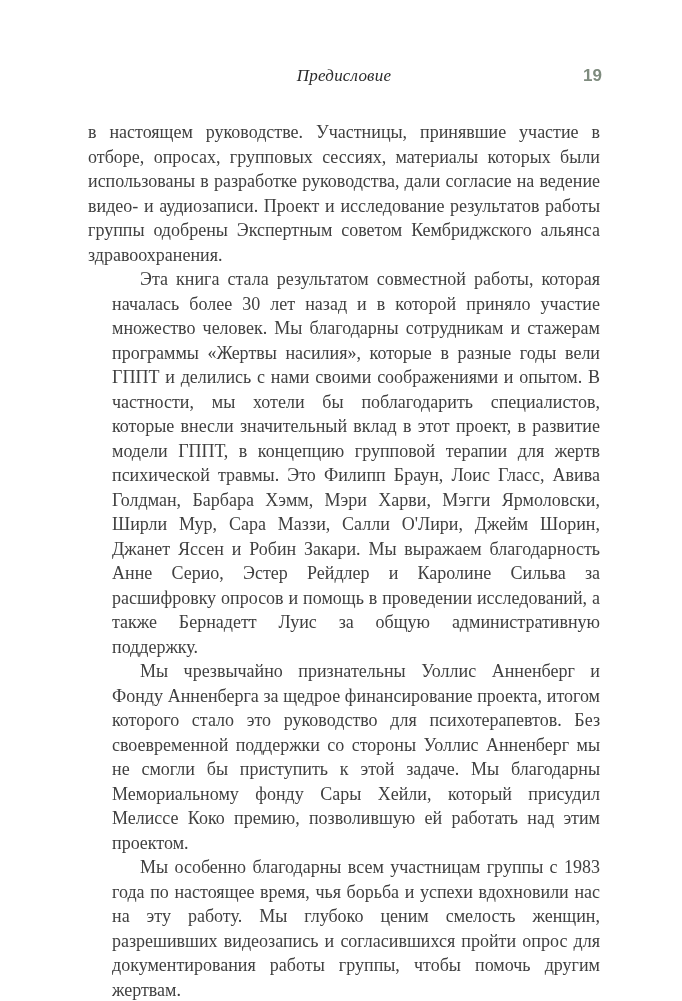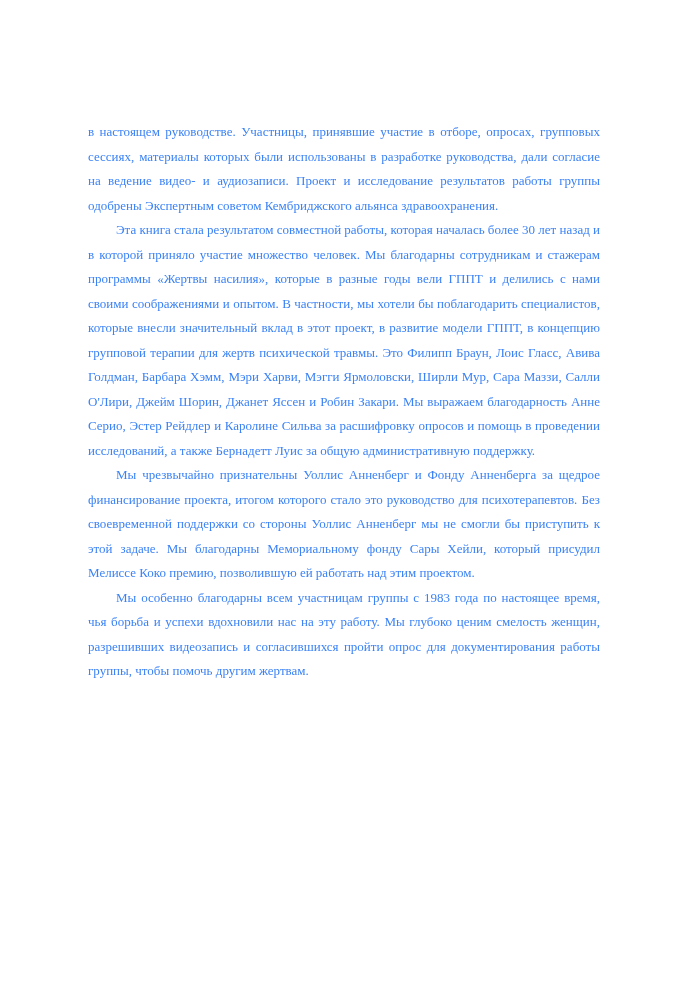--- a/index.html
+++ b/index.html
@@ -38,38 +38,43 @@
     font-size: 17px;
     font-weight: bold;
     color: #7e8b7e;
     font-family: "Liberation Sans", sans-serif;
   }
   .body-text {
     position: absolute;
     top: 120px;
     left: 88px;
     width: 512px;
-    font-size: 13px;
+    font-size: 18px;
     line-height: 24.5px;
-    color: #3b82f6;
+    color: #404040;
     text-align: justify;
   }
   .body-text p {
     margin: 0;
     padding: 0;
   }
   .body-text p.indent {
     text-indent: 28px;
+    margin-left: 24px;
   }
 </style>
 </head>
 <body>
 
 <div class="page">
 
+  <div class="page-header">
+    <span class="running-head">Предисловие</span>
+    <span class="page-number">19</span>
+  </div>
 
   <div class="body-text">
     <p>в настоящем руководстве. Участницы, принявшие участие в отборе, опросах, групповых сессиях, материалы которых были использованы в разработке руководства, дали согласие на ведение видео- и аудиозаписи. Проект и исследование результатов работы группы одобрены Экспертным советом Кембриджского альянса здравоохранения.</p>
     <p class="indent">Эта книга стала результатом совместной работы, которая началась более 30 лет назад и в которой приняло участие множество человек. Мы благодарны сотрудникам и стажерам программы «Жертвы насилия», которые в разные годы вели ГППТ и делились с нами своими соображениями и опытом. В частности, мы хотели бы поблагодарить специалистов, которые внесли значительный вклад в этот проект, в развитие модели ГППТ, в концепцию групповой терапии для жертв психической травмы. Это Филипп Браун, Лоис Гласс, Авива Голдман, Барбара Хэмм, Мэри Харви, Мэгги Ярмоловски, Ширли Мур, Сара Маззи, Салли О'Лири, Джейм Шорин, Джанет Яссен и Робин Закари. Мы выражаем благодарность Анне Серио, Эстер Рейдлер и Каролине Сильва за расшифровку опросов и помощь в проведении исследований, а также Бернадетт Луис за общую административную поддержку.</p>
     <p class="indent">Мы чрезвычайно признательны Уоллис Анненберг и Фонду Анненберга за щедрое финансирование проекта, итогом которого стало это руководство для психотерапевтов. Без своевременной поддержки со стороны Уоллис Анненберг мы не смогли бы приступить к этой задаче. Мы благодарны Мемориальному фонду Сары Хейли, который присудил Мелиссе Коко премию, позволившую ей работать над этим проектом.</p>
     <p class="indent">Мы особенно благодарны всем участницам группы с 1983 года по настоящее время, чья борьба и успехи вдохновили нас на эту работу. Мы глубоко ценим смелость женщин, разрешивших видеозапись и согласившихся пройти опрос для документирования работы группы, чтобы помочь другим жертвам.</p>
   </div>
 
 </div>
 

